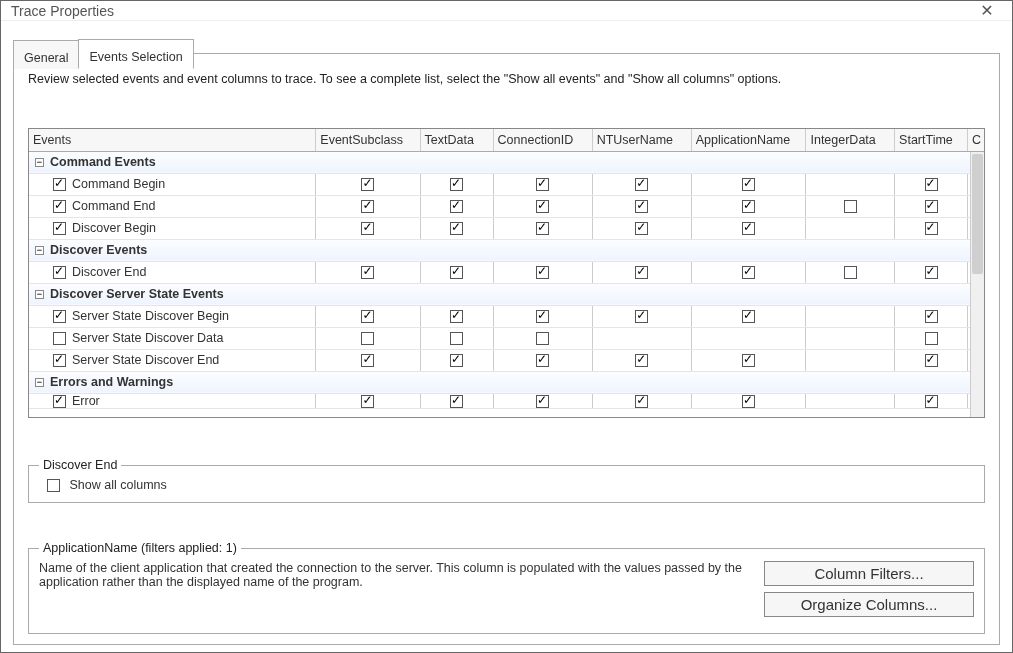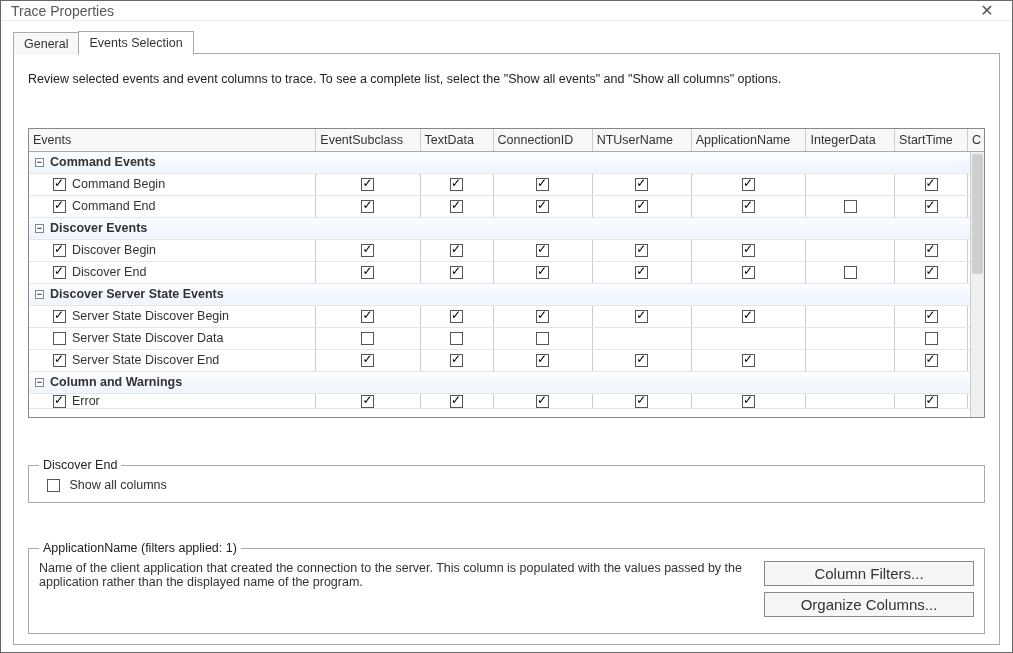--- a/index.html
+++ b/index.html
@@ -18,27 +18,27 @@
     border-bottom:1px solid #eee;
     gap:24px;
   }
   .titlebar .title { flex:1; }
   .close-x { width:30px; text-align:center; color:#555; font-size:16px; }
   .client {
     flex:1; padding: 6px 12px 12px 12px; display:flex; flex-direction:column;
   }
   .tabs { display:flex; align-items:flex-end; height:26px; position:relative; }
   .tab {
-    padding: 4px 10px 4px 10px;
+    padding: 10px 10px 4px 10px;
     border:1px solid #aaa;
     border-bottom:none;
     background:#f7f7f7;
     margin-right:-1px;
     position:relative;
-    top:2px;
+    top:16px;
   }
   .tab.active { background:#fff; z-index:2; border-bottom:1px solid #fff; }
   .tabpage {
     border:1px solid #aaa;
     flex:1;
     padding: 14px 14px 10px 14px;
     display:flex; flex-direction:column;
     min-height:0;
     gap:28px;
   }
@@ -224,34 +224,34 @@
                 <td class="center"><span class="cell-cb on"></span></td>
                 <td class="center"><span class="cell-cb on"></span></td>
                 <td class="center"><span class="cell-cb on"></span></td>
                 <td class="center"><span class="cell-cb on"></span></td>
                 <td class="center"><span class="cell-cb on"></span></td>
                 <td class="center"><span class="cell-cb"></span></td>
                 <td class="center"><span class="cell-cb on"></span></td>
                 <td class="center"></td>
               </tr>
               <tr>
+                <td><span class="row-cb on"></span><span>Discover Begin</span></td>
+                <td class="center"><span class="cell-cb on"></span></td>
+                <td class="center"><span class="cell-cb on"></span></td>
+                <td class="center"><span class="cell-cb on"></span></td>
+                <td class="center"><span class="cell-cb on"></span></td>
+                <td class="center"><span class="cell-cb on"></span></td>
+                <td class="center"></td>
+                <td class="center"><span class="cell-cb on"></span></td>
+                <td class="center"></td>
+              </tr>
+              <tr>
                 <td colspan="9" class="grp"><span class="tree-toggle">−</span><b>Discover Events</b></td>
               </tr>
               <tr>
-                <td><span class="row-cb on"></span><span>Discover Begin</span></td>
-                <td class="center"><span class="cell-cb on"></span></td>
-                <td class="center"><span class="cell-cb on"></span></td>
-                <td class="center"><span class="cell-cb on"></span></td>
-                <td class="center"><span class="cell-cb on"></span></td>
-                <td class="center"><span class="cell-cb on"></span></td>
-                <td class="center"></td>
-                <td class="center"><span class="cell-cb on"></span></td>
-                <td class="center"></td>
-              </tr>
-              <tr>
                 <td><span class="row-cb on"></span><span>Discover End</span></td>
                 <td class="center"><span class="cell-cb on"></span></td>
                 <td class="center"><span class="cell-cb on"></span></td>
                 <td class="center"><span class="cell-cb on"></span></td>
                 <td class="center"><span class="cell-cb on"></span></td>
                 <td class="center"><span class="cell-cb on"></span></td>
                 <td class="center"><span class="cell-cb"></span></td>
                 <td class="center"><span class="cell-cb on"></span></td>
                 <td class="center"></td>
               </tr>
@@ -285,21 +285,21 @@
                 <td class="center"><span class="cell-cb on"></span></td>
                 <td class="center"><span class="cell-cb on"></span></td>
                 <td class="center"><span class="cell-cb on"></span></td>
                 <td class="center"><span class="cell-cb on"></span></td>
                 <td class="center"><span class="cell-cb on"></span></td>
                 <td class="center"></td>
                 <td class="center"><span class="cell-cb on"></span></td>
                 <td class="center"></td>
               </tr>
               <tr>
-                <td colspan="9" class="grp"><span class="tree-toggle">−</span><b>Column and Warnings</b></td>
+                <td colspan="9" class="grp"><span class="tree-toggle">−</span><b>Errors and Warnings</b></td>
               </tr>
               <tr style="height: 12px;">
                 <td style="height: 12px; overflow: hidden; padding-top: 0px; padding-bottom: 0px;"><span class="row-cb on"></span><span>Error</span></td>
                 <td class="center" style="height: 12px; overflow: hidden; padding-top: 0px; padding-bottom: 0px;"><span class="cell-cb on"></span></td>
                 <td class="center" style="height: 12px; overflow: hidden; padding-top: 0px; padding-bottom: 0px;"><span class="cell-cb on"></span></td>
                 <td class="center" style="height: 12px; overflow: hidden; padding-top: 0px; padding-bottom: 0px;"><span class="cell-cb on"></span></td>
                 <td class="center" style="height: 12px; overflow: hidden; padding-top: 0px; padding-bottom: 0px;"><span class="cell-cb on"></span></td>
                 <td class="center" style="height: 12px; overflow: hidden; padding-top: 0px; padding-bottom: 0px;"><span class="cell-cb on"></span></td>
                 <td class="center" style="height: 12px; overflow: hidden; padding-top: 0px; padding-bottom: 0px;"></td>
                 <td class="center" style="height: 12px; overflow: hidden; padding-top: 0px; padding-bottom: 0px;"><span class="cell-cb on"></span></td>

